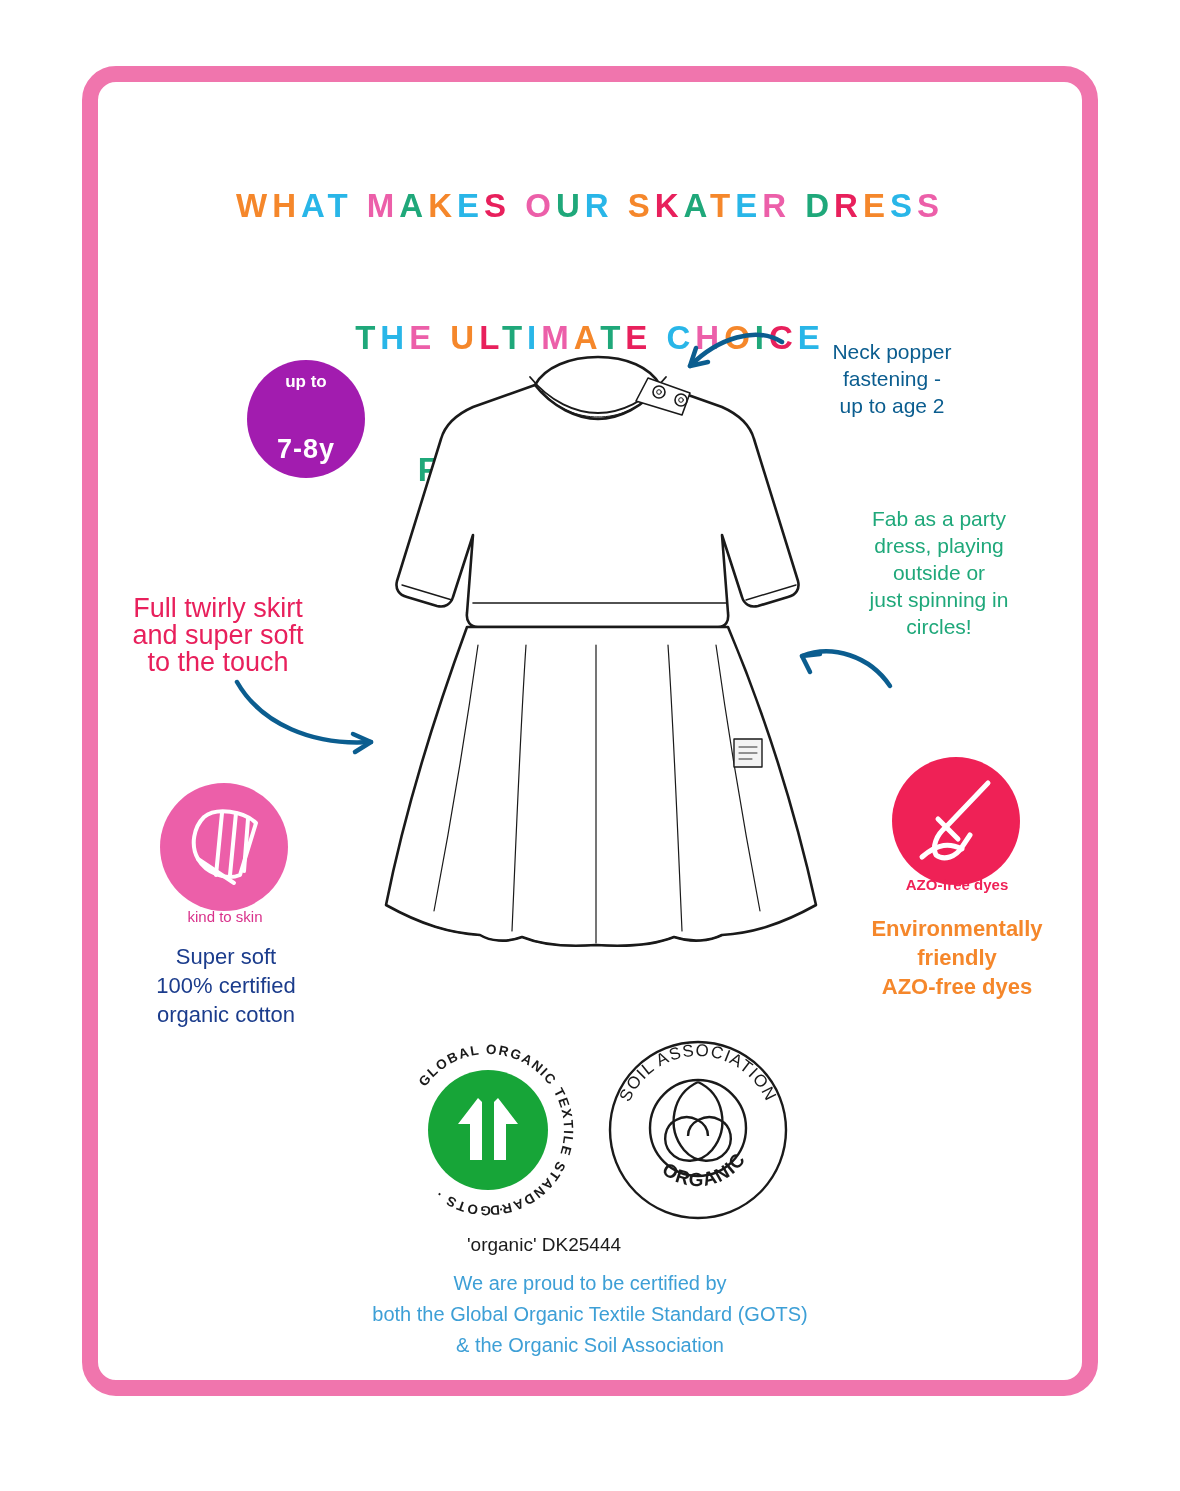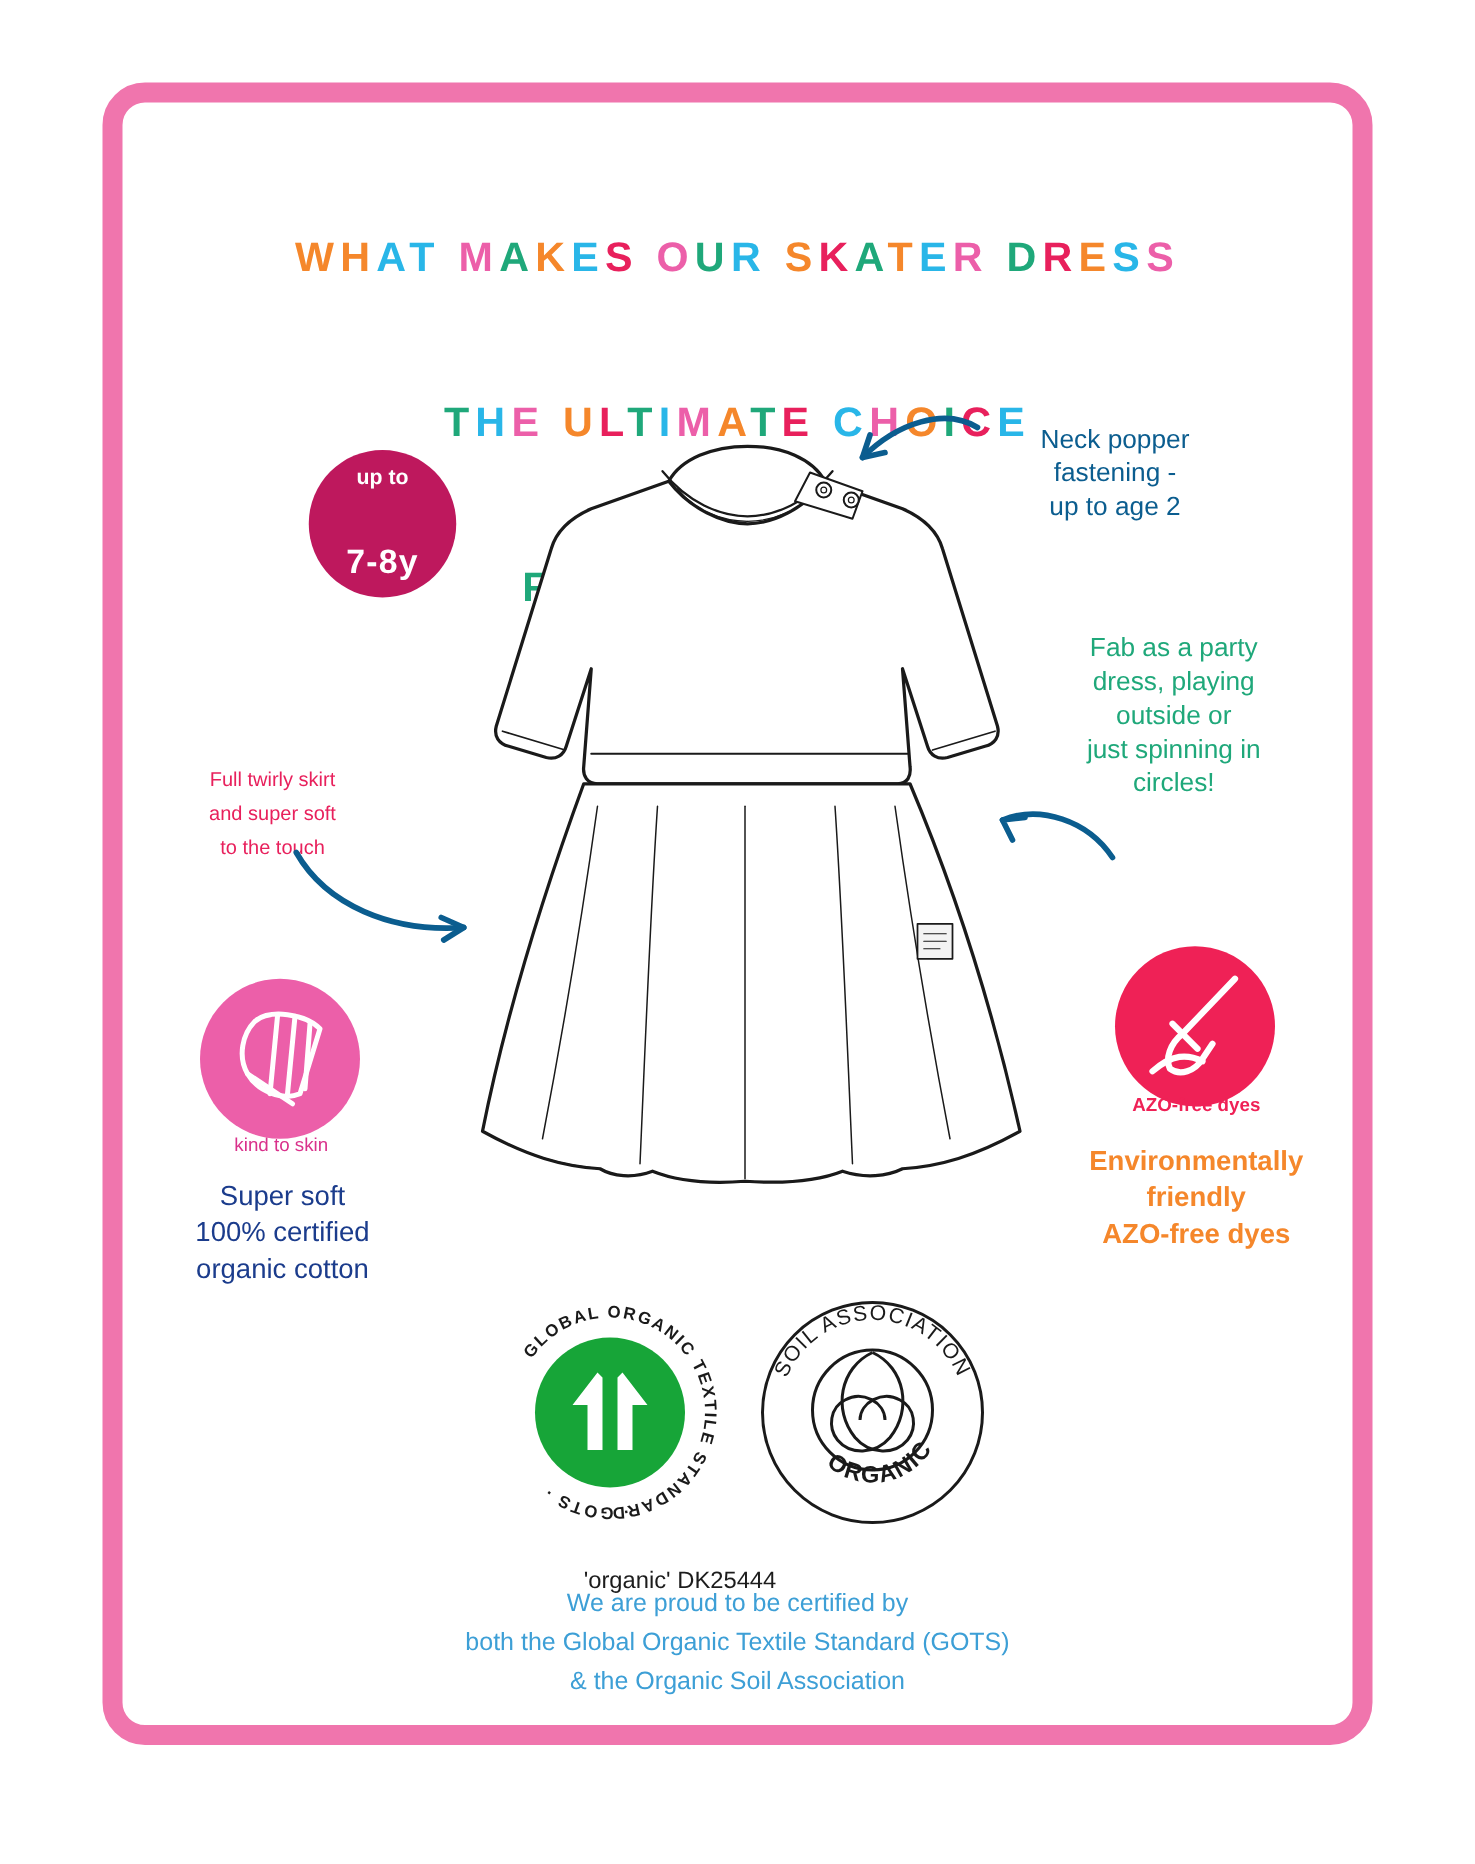--- a/index.html
+++ b/index.html
@@ -52,21 +52,21 @@
   }
 
   
   .age-badge {
     position: absolute;
     left: 247px;
     top: 360px;
     width: 118px;
     height: 118px;
     border-radius: 50%;
-    background: #be185d;
+    background: #a21caf;
     color: #ffffff;
     display: flex;
     flex-direction: column;
     align-items: center;
     justify-content: center;
     text-align: center;
   }
   .age-badge .small {
     font-size: 17px;
     font-weight: bold;
@@ -102,24 +102,23 @@
     color: #1fa87a;
     font-size: 21px;
     text-align: center;
     line-height: 27px;
   }
   .callout-skirt {
     left: 100px;
     top: 595px;
     width: 236px;
     color: #e8205c;
-    font-size: 16px;
+    font-size: 27px;
     text-align: center;
     line-height: 27px;
-    margin-top: 16px;
   }
 
   
   .skin-icon {
     position: absolute;
     left: 160px;
     top: 783px;
     width: 128px;
     height: 128px;
     border-radius: 50%;
@@ -196,21 +195,20 @@
   }
 
   .cert-code {
     position: absolute;
     left: 0;
     top: 1234px;
     width: 1088px;
     text-align: center;
     font-size: 19px;
     color: #1c1c1c;
-    margin-top: 20px;
   }
   .cert-note {
     position: absolute;
     left: 0;
     top: 1268px;
     width: 1180px;
     text-align: center;
     font-size: 20px;
     color: #3d9fd6;
     line-height: 31px;

